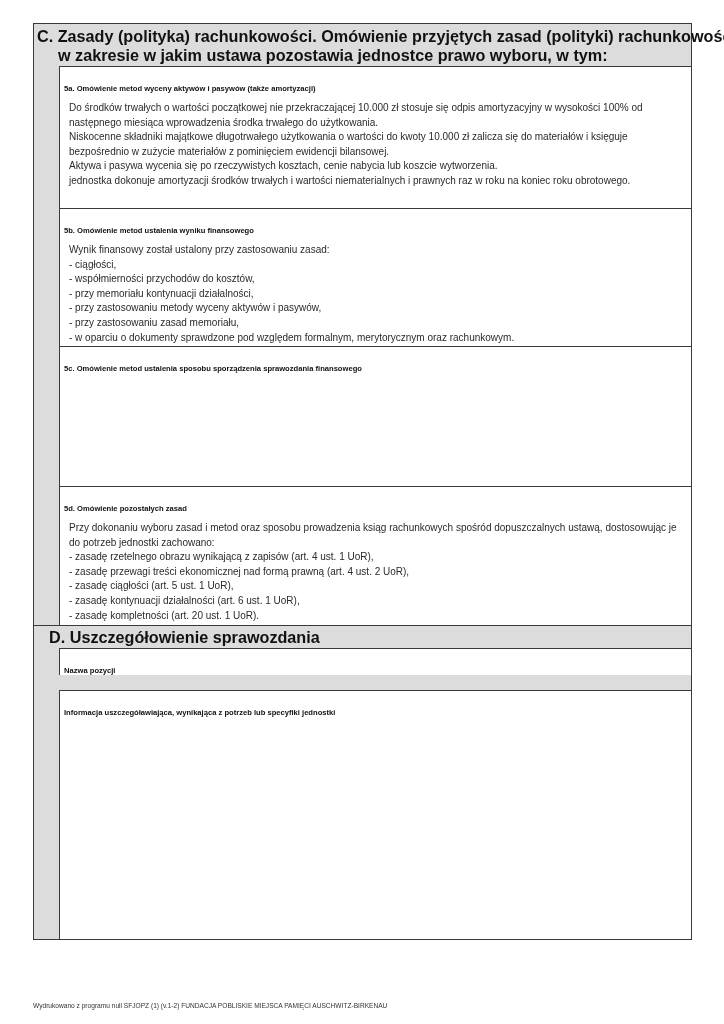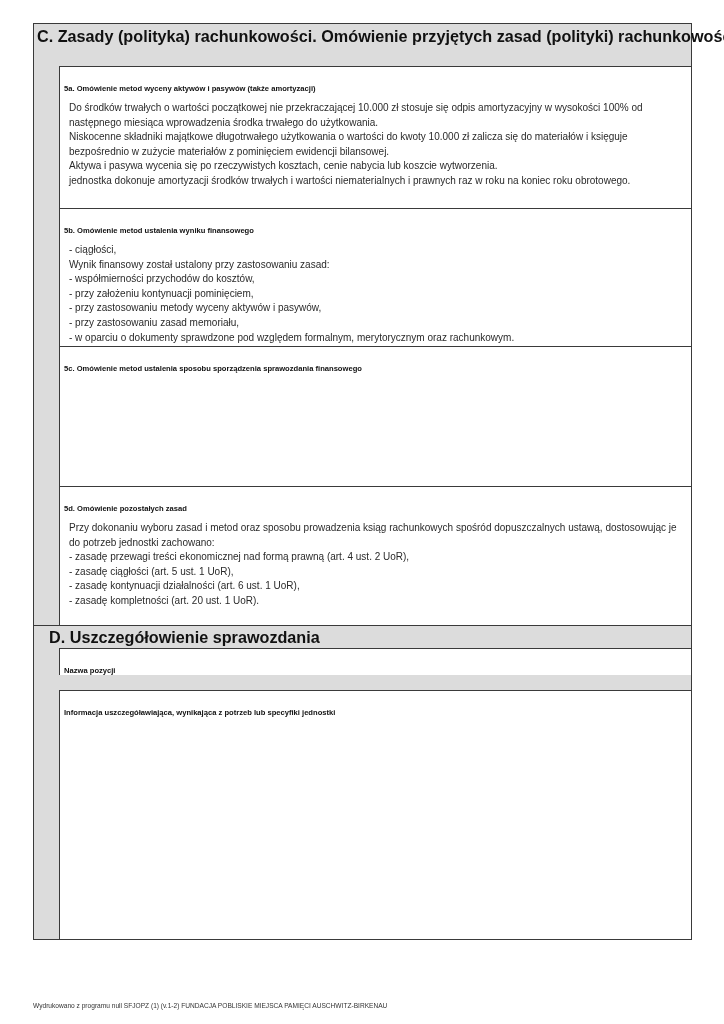--- a/index.html
+++ b/index.html
@@ -22,53 +22,55 @@
   .finfo { top: 666px; height: 249px; }
   .footer { position: absolute; left: 33px; top: 1002px; font-size: 6.6px; color: #333; white-space: nowrap; }
 </style>
 </head>
 <body>
 
 <div class="outer">
 
   <div class="sec-head sec-c-head">
     <span class="l1">C. Zasady (polityka) rachunkowości. Omówienie przyjętych zasad (polityki) rachunkowości,</span>
+    <span class="l2">w zakresie w jakim ustawa pozostawia jednostce prawo wyboru, w tym:</span>
   </div>
 
   <div class="field f5a">
     <div class="field-label">5a. Omówienie metod wyceny aktywów i pasywów (także amortyzacji)</div>
     <div class="field-body">
       <p>Do środków trwałych o wartości początkowej nie przekraczającej 10.000 zł stosuje się odpis amortyzacyjny w wysokości 100% od następnego miesiąca wprowadzenia środka trwałego do użytkowania.</p>
       <p>Niskocenne składniki majątkowe długotrwałego użytkowania o wartości do kwoty 10.000 zł zalicza się do materiałów i księguje bezpośrednio w zużycie materiałów z pominięciem ewidencji bilansowej.</p>
       <p>Aktywa i pasywa wycenia się po rzeczywistych kosztach, cenie nabycia lub koszcie wytworzenia.</p>
       <p>jednostka dokonuje amortyzacji środków trwałych i wartości niematerialnych i prawnych raz w roku na koniec roku obrotowego.</p>
     </div>
   </div>
 
   <div class="field f5b">
     <div class="field-label">5b. Omówienie metod ustalenia wyniku finansowego</div>
     <div class="field-body">
+      <p>Wynik finansowy został ustalony przy zastosowaniu zasad:</p>
       <p>- ciągłości,</p>
-      <p>Wynik finansowy został ustalony przy zastosowaniu zasad:</p>
       <p>- współmierności przychodów do kosztów,</p>
-      <p>- przy założeniu kontynuacji pominięciem,</p>
+      <p>- przy memoriału kontynuacji działalności,</p>
       <p>- przy zastosowaniu metody wyceny aktywów i pasywów,</p>
       <p>- przy zastosowaniu zasad memoriału,</p>
       <p>- w oparciu o dokumenty sprawdzone pod względem formalnym, merytorycznym oraz rachunkowym.</p>
     </div>
   </div>
 
   <div class="field f5c">
     <div class="field-label">5c. Omówienie metod ustalenia sposobu sporządzenia sprawozdania finansowego</div>
   </div>
 
   <div class="field f5d">
     <div class="field-label">5d. Omówienie pozostałych zasad</div>
     <div class="field-body">
       <p>Przy dokonaniu wyboru zasad i metod oraz sposobu prowadzenia ksiąg rachunkowych spośród dopuszczalnych ustawą, dostosowując je do potrzeb jednostki zachowano:</p>
+      <p>- zasadę rzetelnego obrazu wynikającą z zapisów (art. 4 ust. 1 UoR),</p>
       <p>- zasadę przewagi treści ekonomicznej nad formą prawną (art. 4 ust. 2 UoR),</p>
       <p>- zasadę ciągłości (art. 5 ust. 1 UoR),</p>
       <p>- zasadę kontynuacji działalności (art. 6 ust. 1 UoR),</p>
       <p>- zasadę kompletności (art. 20 ust. 1 UoR).</p>
     </div>
   </div>
 
   <div class="sec-head sec-d-head">
     <span>D. Uszczegółowienie sprawozdania</span>
   </div>

